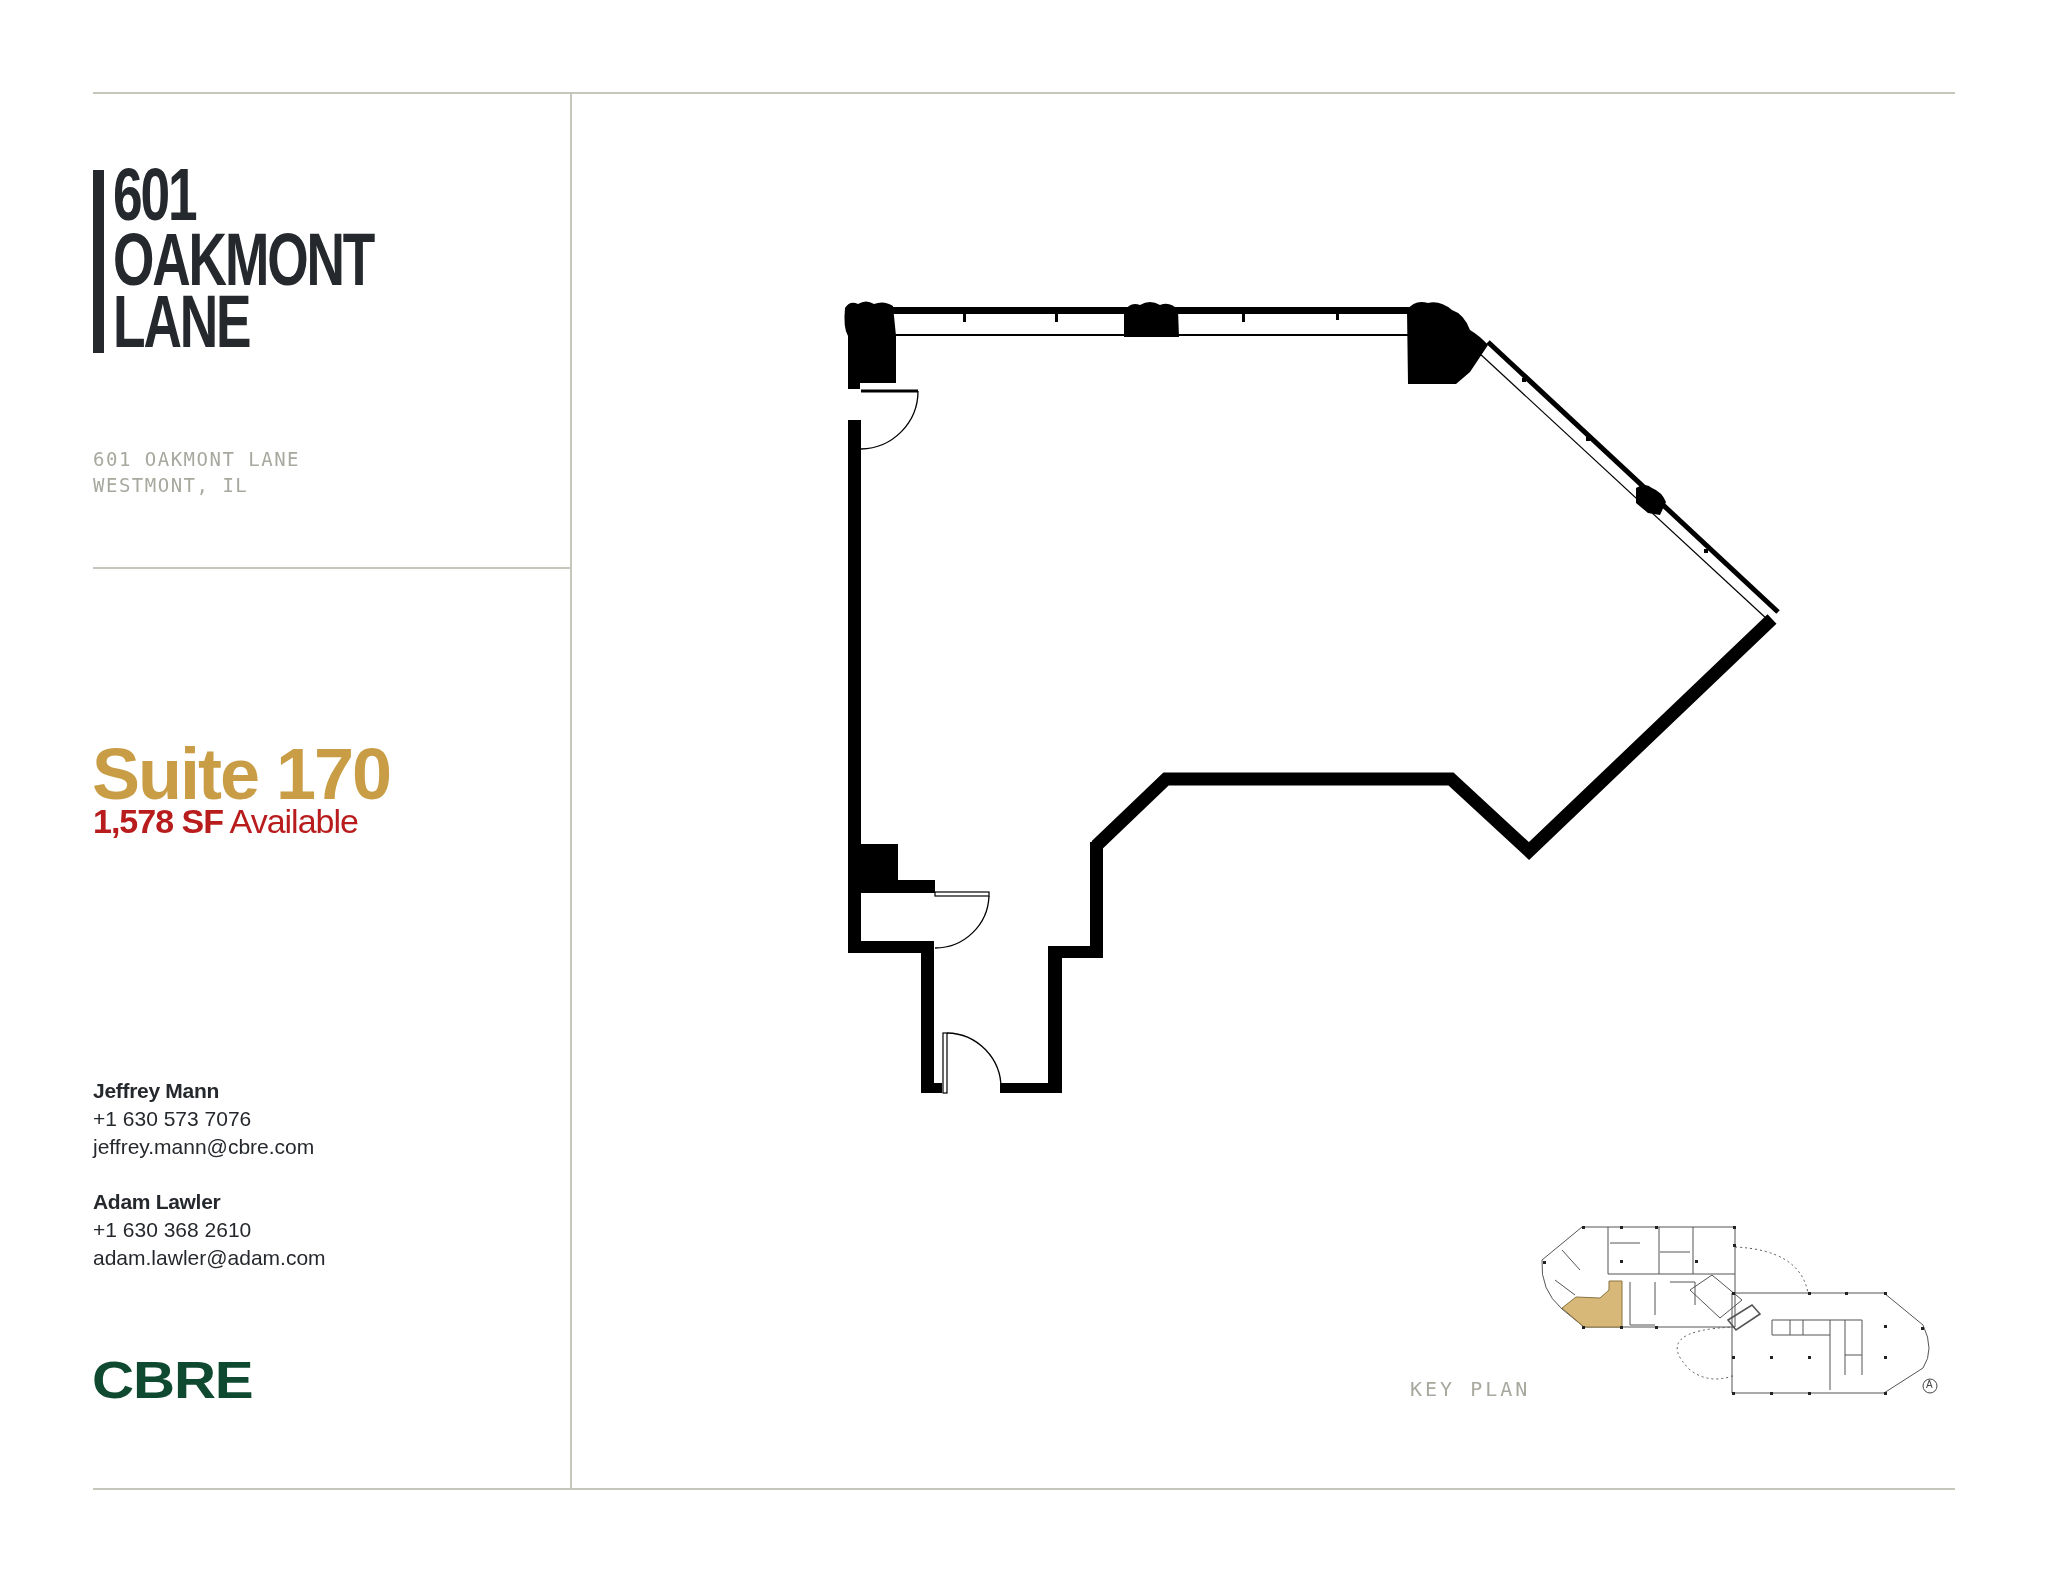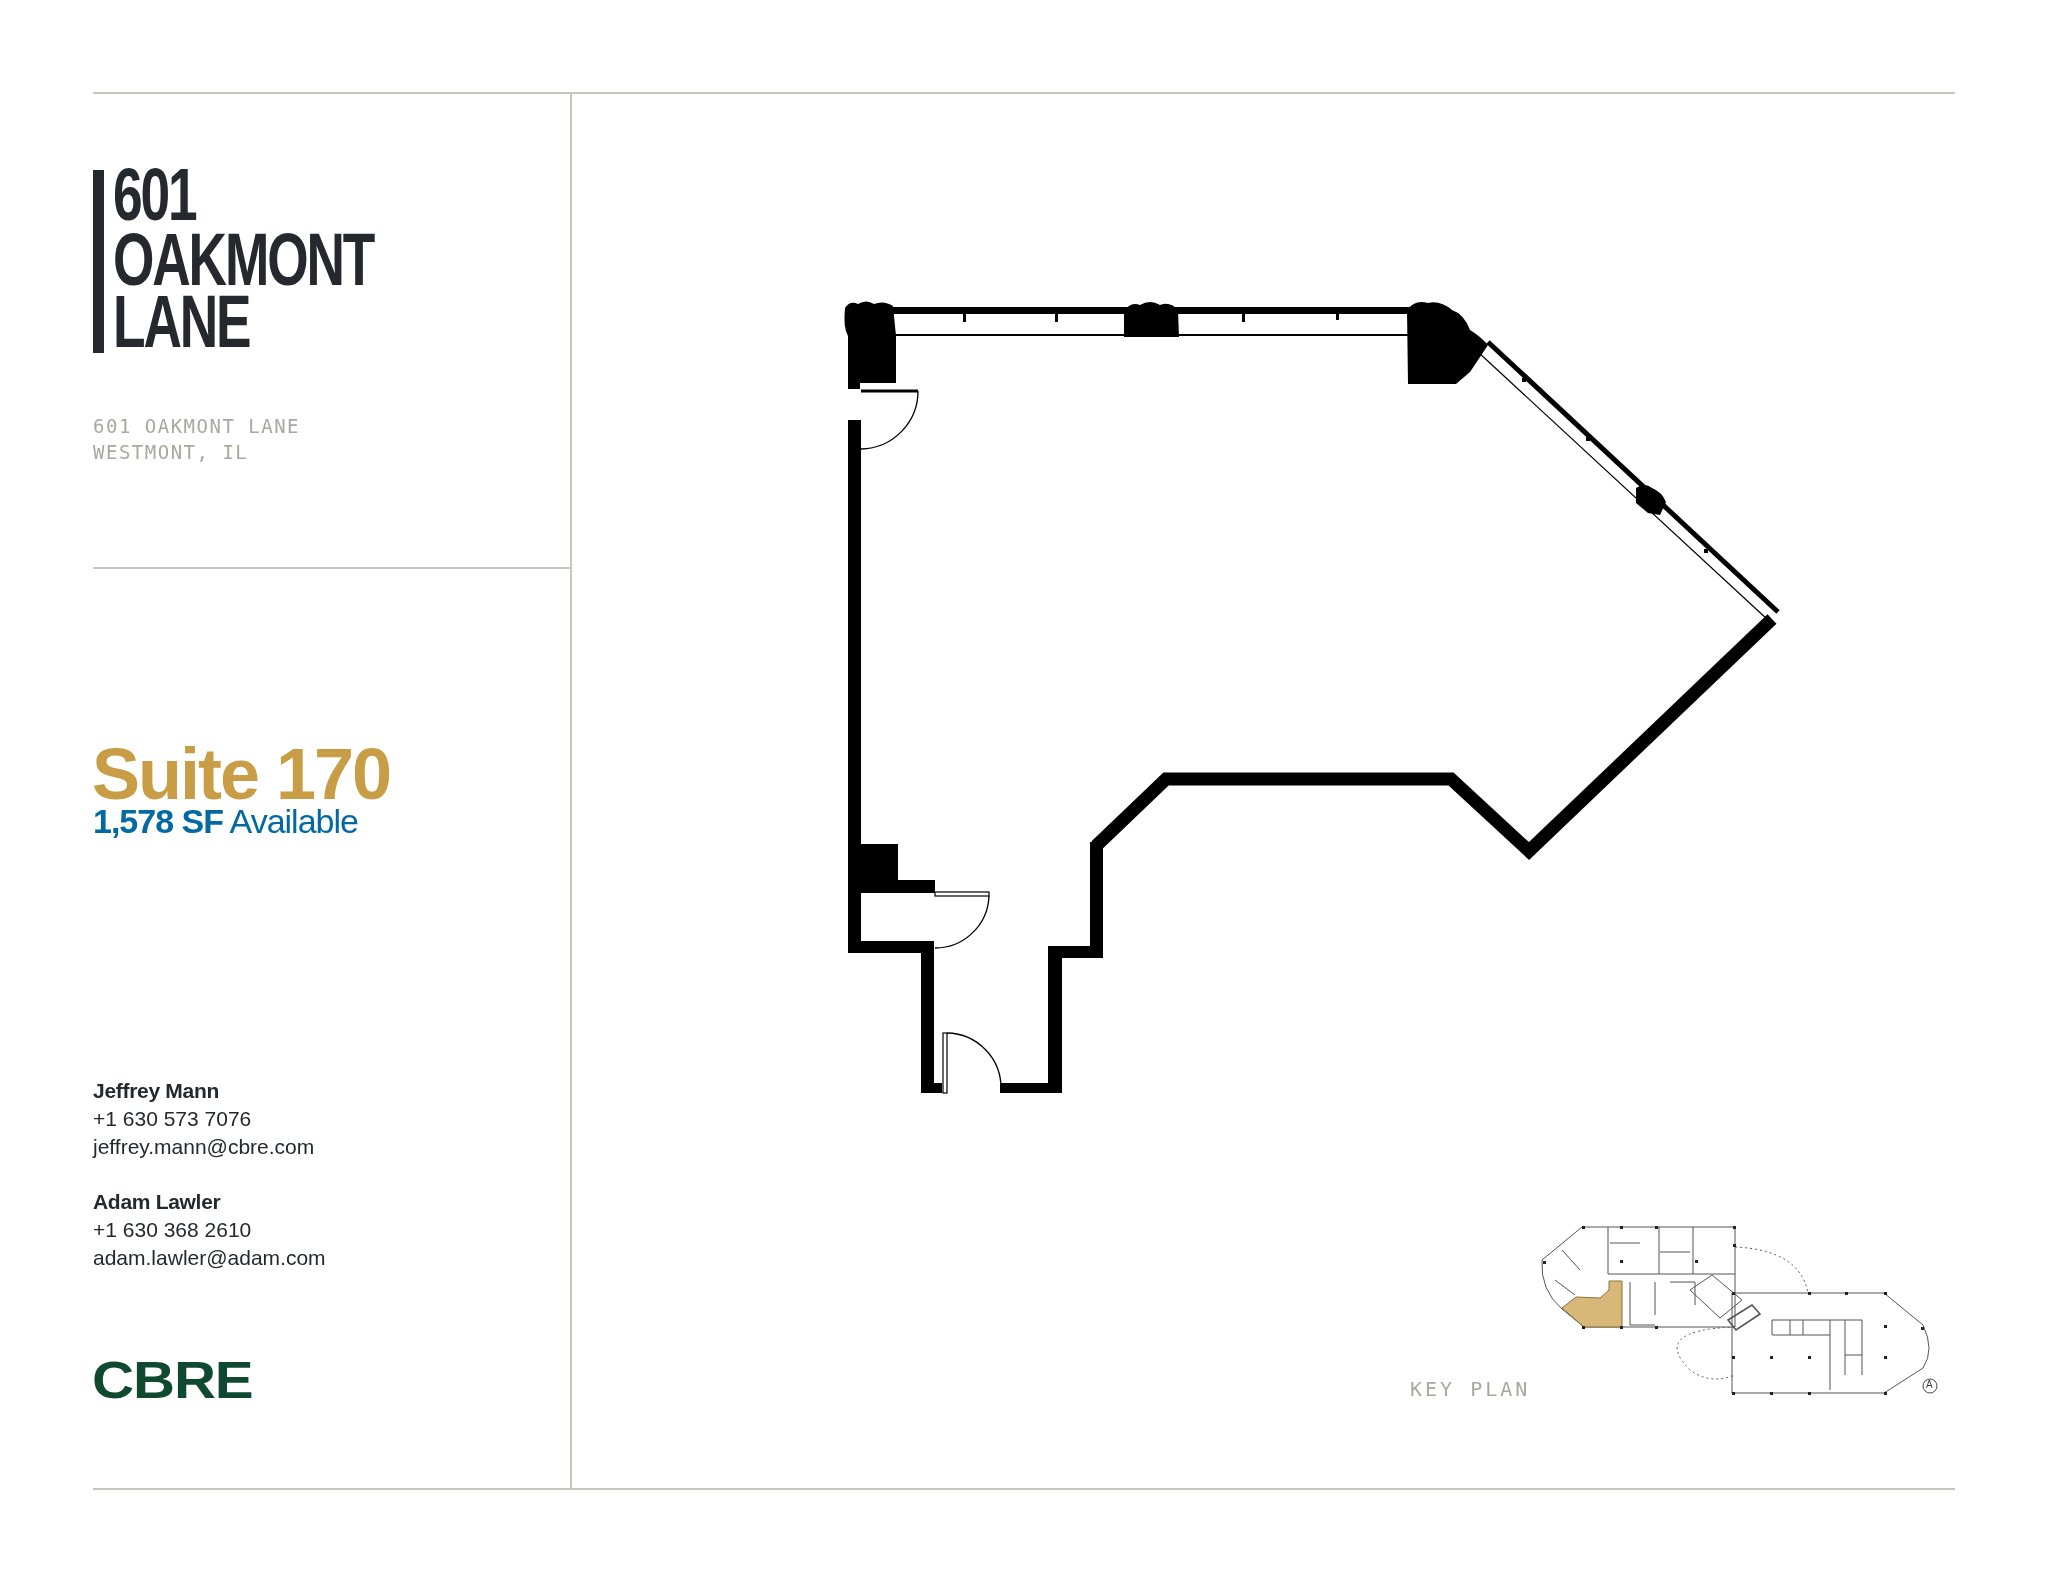--- a/index.html
+++ b/index.html
@@ -1,23 +1,23 @@
 <!DOCTYPE html>
 <html><head>
 <meta charset="utf-8">
 <style>
   html, body { margin:0; padding:0; background:#ffffff; }
   body { width:2048px; height:1583px; position:relative; overflow:hidden; font-family:"Liberation Sans", sans-serif; color:#25282D; }
   .rule { position:absolute; background:#C6C6BD; }
   .logo-bar { position:absolute; left:93px; top:170px; width:11px; height:183px; background:#25282D; }
   .logo-line { position:absolute; left:113px; font-family:"Liberation Sans", sans-serif; font-weight:bold; color:#25282D; font-size:74px; line-height:58px; letter-spacing:-3px; transform:scaleX(0.72); transform-origin:left top; white-space:nowrap; }
   .mono { font-family:"DejaVu Sans Mono", monospace; color:#A8A89F; font-weight:normal; letter-spacing:1.5px; }
-  .addr { position:absolute; left:93px; font-size:19px; line-height:26px; }
+  .addr { position:absolute; left:93px; font-size:19px; line-height:26px;margin-top:33px; }
   .suite-title { position:absolute; left:92px; top:733px; font-size:72px; font-weight:bold; color:#C89D45; letter-spacing:-2px; white-space:nowrap; }
-  .suite-sf { position:absolute; left:93px; top:802px; font-size:34px; color:#0369a1; letter-spacing:-1px; white-space:nowrap; }
+  .suite-sf { position:absolute; left:93px; top:802px; font-size:34px; color:#b91c1c; letter-spacing:-1px; white-space:nowrap; }
   .suite-sf b { font-weight:bold; }
   .contact { position:absolute; left:93px; font-size:21px; line-height:28px; color:#25282D; white-space:nowrap; }
   .contact .name { font-weight:bold; letter-spacing:-0.3px; }
   .cbre { position:absolute; left:92px; top:1350px; font-size:52px; font-weight:bold; color:#0F4A30; letter-spacing:-1px; transform:scaleX(1.12); transform-origin:left top; }
   .keyplan-label { position:absolute; left:1393px; top:1377px; font-size:20px; letter-spacing:3px;margin-left:17px; }
   svg { position:absolute; left:0; top:0; }
 </style>
 </head>
 <body>
 

